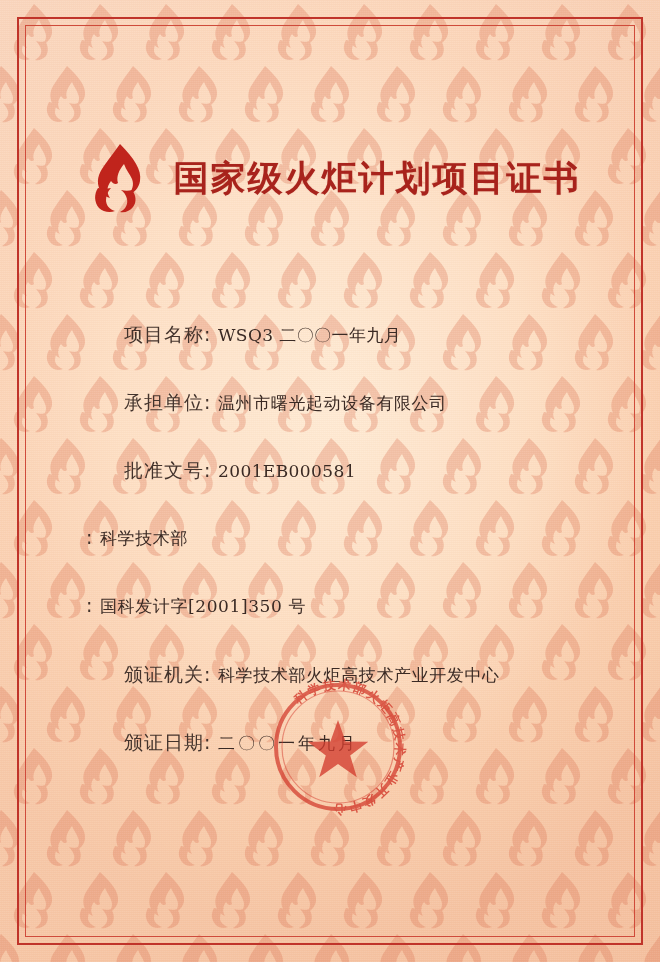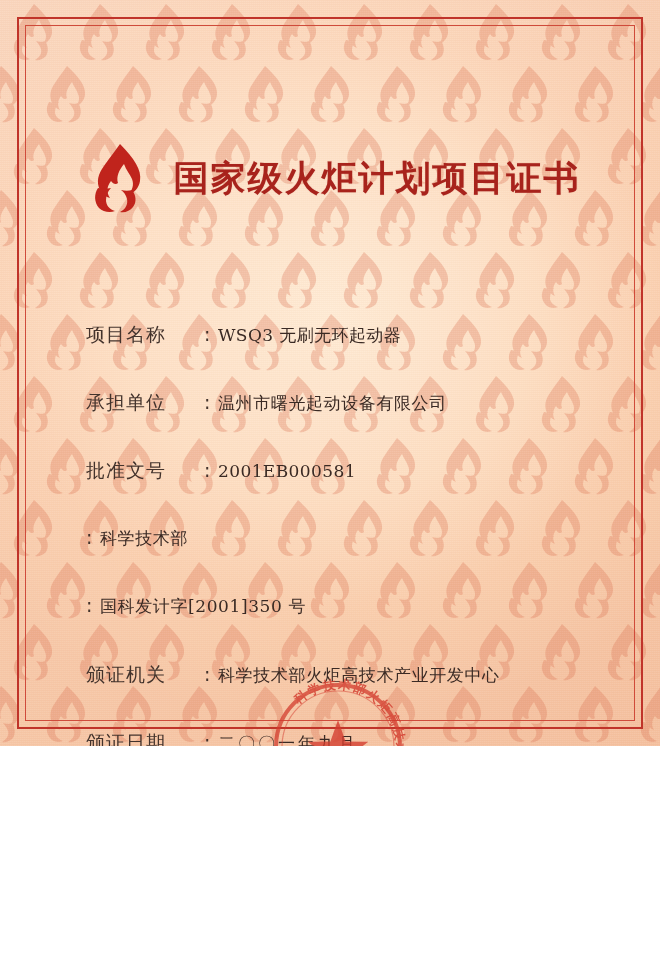--- a/index.html
+++ b/index.html
@@ -11,21 +11,21 @@
     width: 660px;
     height: 962px;
     font-family: "Liberation Sans", sans-serif;
     overflow: hidden;
   }
 
   
   .certificate {
     position: relative;
     width: 660px;
-    height: 746px;
+    height: 962px;
     box-sizing: border-box;
     background:
       radial-gradient(ellipse 70% 55% at 50% 42%, rgba(255,236,214,0.95) 0%, rgba(255,226,198,0.75) 45%, rgba(252,205,170,0.55) 72%, rgba(246,188,152,0.45) 100%),
       linear-gradient(155deg, #fdeadb 0%, #fbdcc6 30%, #f9d2b6 55%, #f7cdae 75%, #f3c2a1 100%);
     overflow: hidden;
   }
 
   
   .grain {
     position: absolute;
@@ -107,20 +107,21 @@
     align-items: baseline;
     height: 68px;
   }
   .field-label {
     flex: 0 0 118px;
     font-family: "DejaVu Sans", "Liberation Sans", sans-serif;
     font-size: 19px;
     color: #43332c;
     letter-spacing: 1px;
     white-space: nowrap;
+    text-align: right;
   }
   .field-colon {
     flex: 0 0 14px;
     font-family: "DejaVu Sans", "Liberation Sans", sans-serif;
     font-size: 19px;
     color: #43332c;
   }
   .field-value {
     font-family: "DejaVu Serif", "Liberation Serif", serif;
     font-size: 17px;
@@ -1377,21 +1378,21 @@
         <path d="M52 48 C56 53 57 60 53 65 C50 69 45 71 40 70 C46 67 48 62 47 57 C46 53 44 50 41 48 C45 49 49 49 52 48 Z" fill="#c0241c"></path>
       </svg>
     </div>
     <div class="title">国家级火炬计划项目证书</div>
   </div>
 
   <div class="fields" id="field-list">
       <div class="field-row">
         <div class="field-label">项目名称</div>
         <div class="field-colon">:</div>
-        <div class="field-value mono">WSQ3 无刷无环起动器</div>
+        <div class="field-value mono">WSQ3 二〇〇一年九月</div>
       </div>
       <div class="field-row">
         <div class="field-label">承担单位</div>
         <div class="field-colon">:</div>
         <div class="field-value ">温州市曙光起动设备有限公司</div>
       </div>
       <div class="field-row">
         <div class="field-label">批准文号</div>
         <div class="field-colon">:</div>
         <div class="field-value mono">2001EB000581</div>

